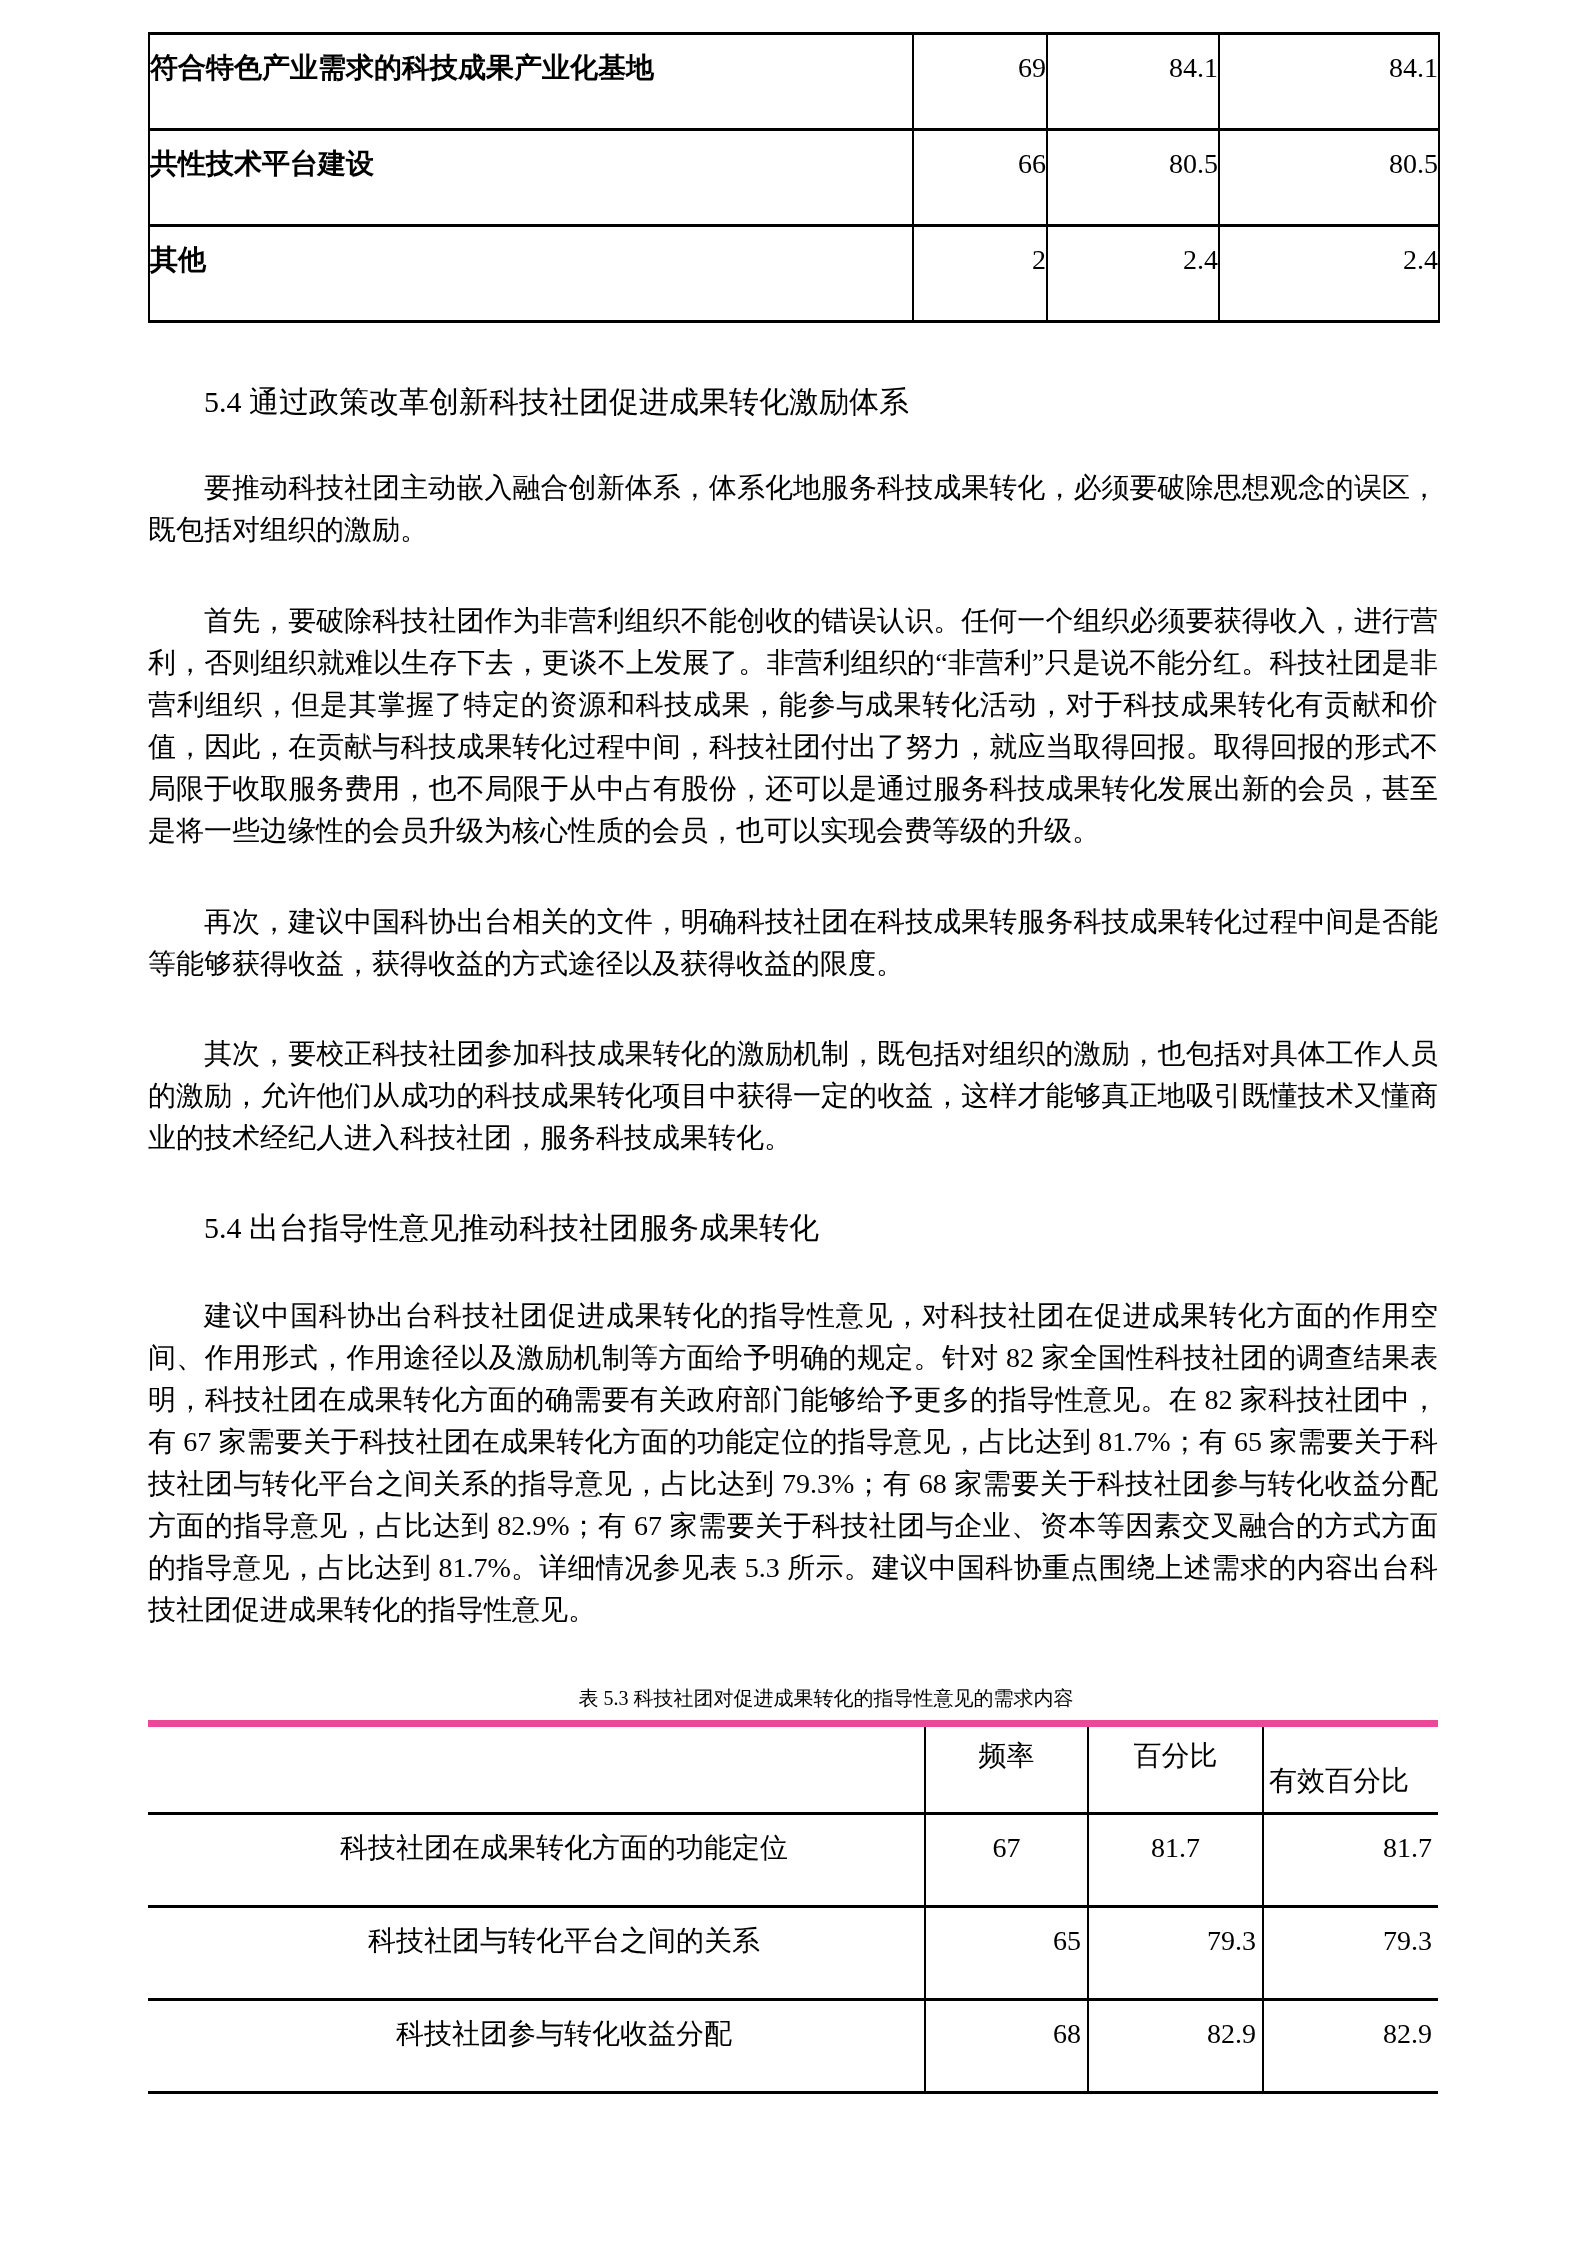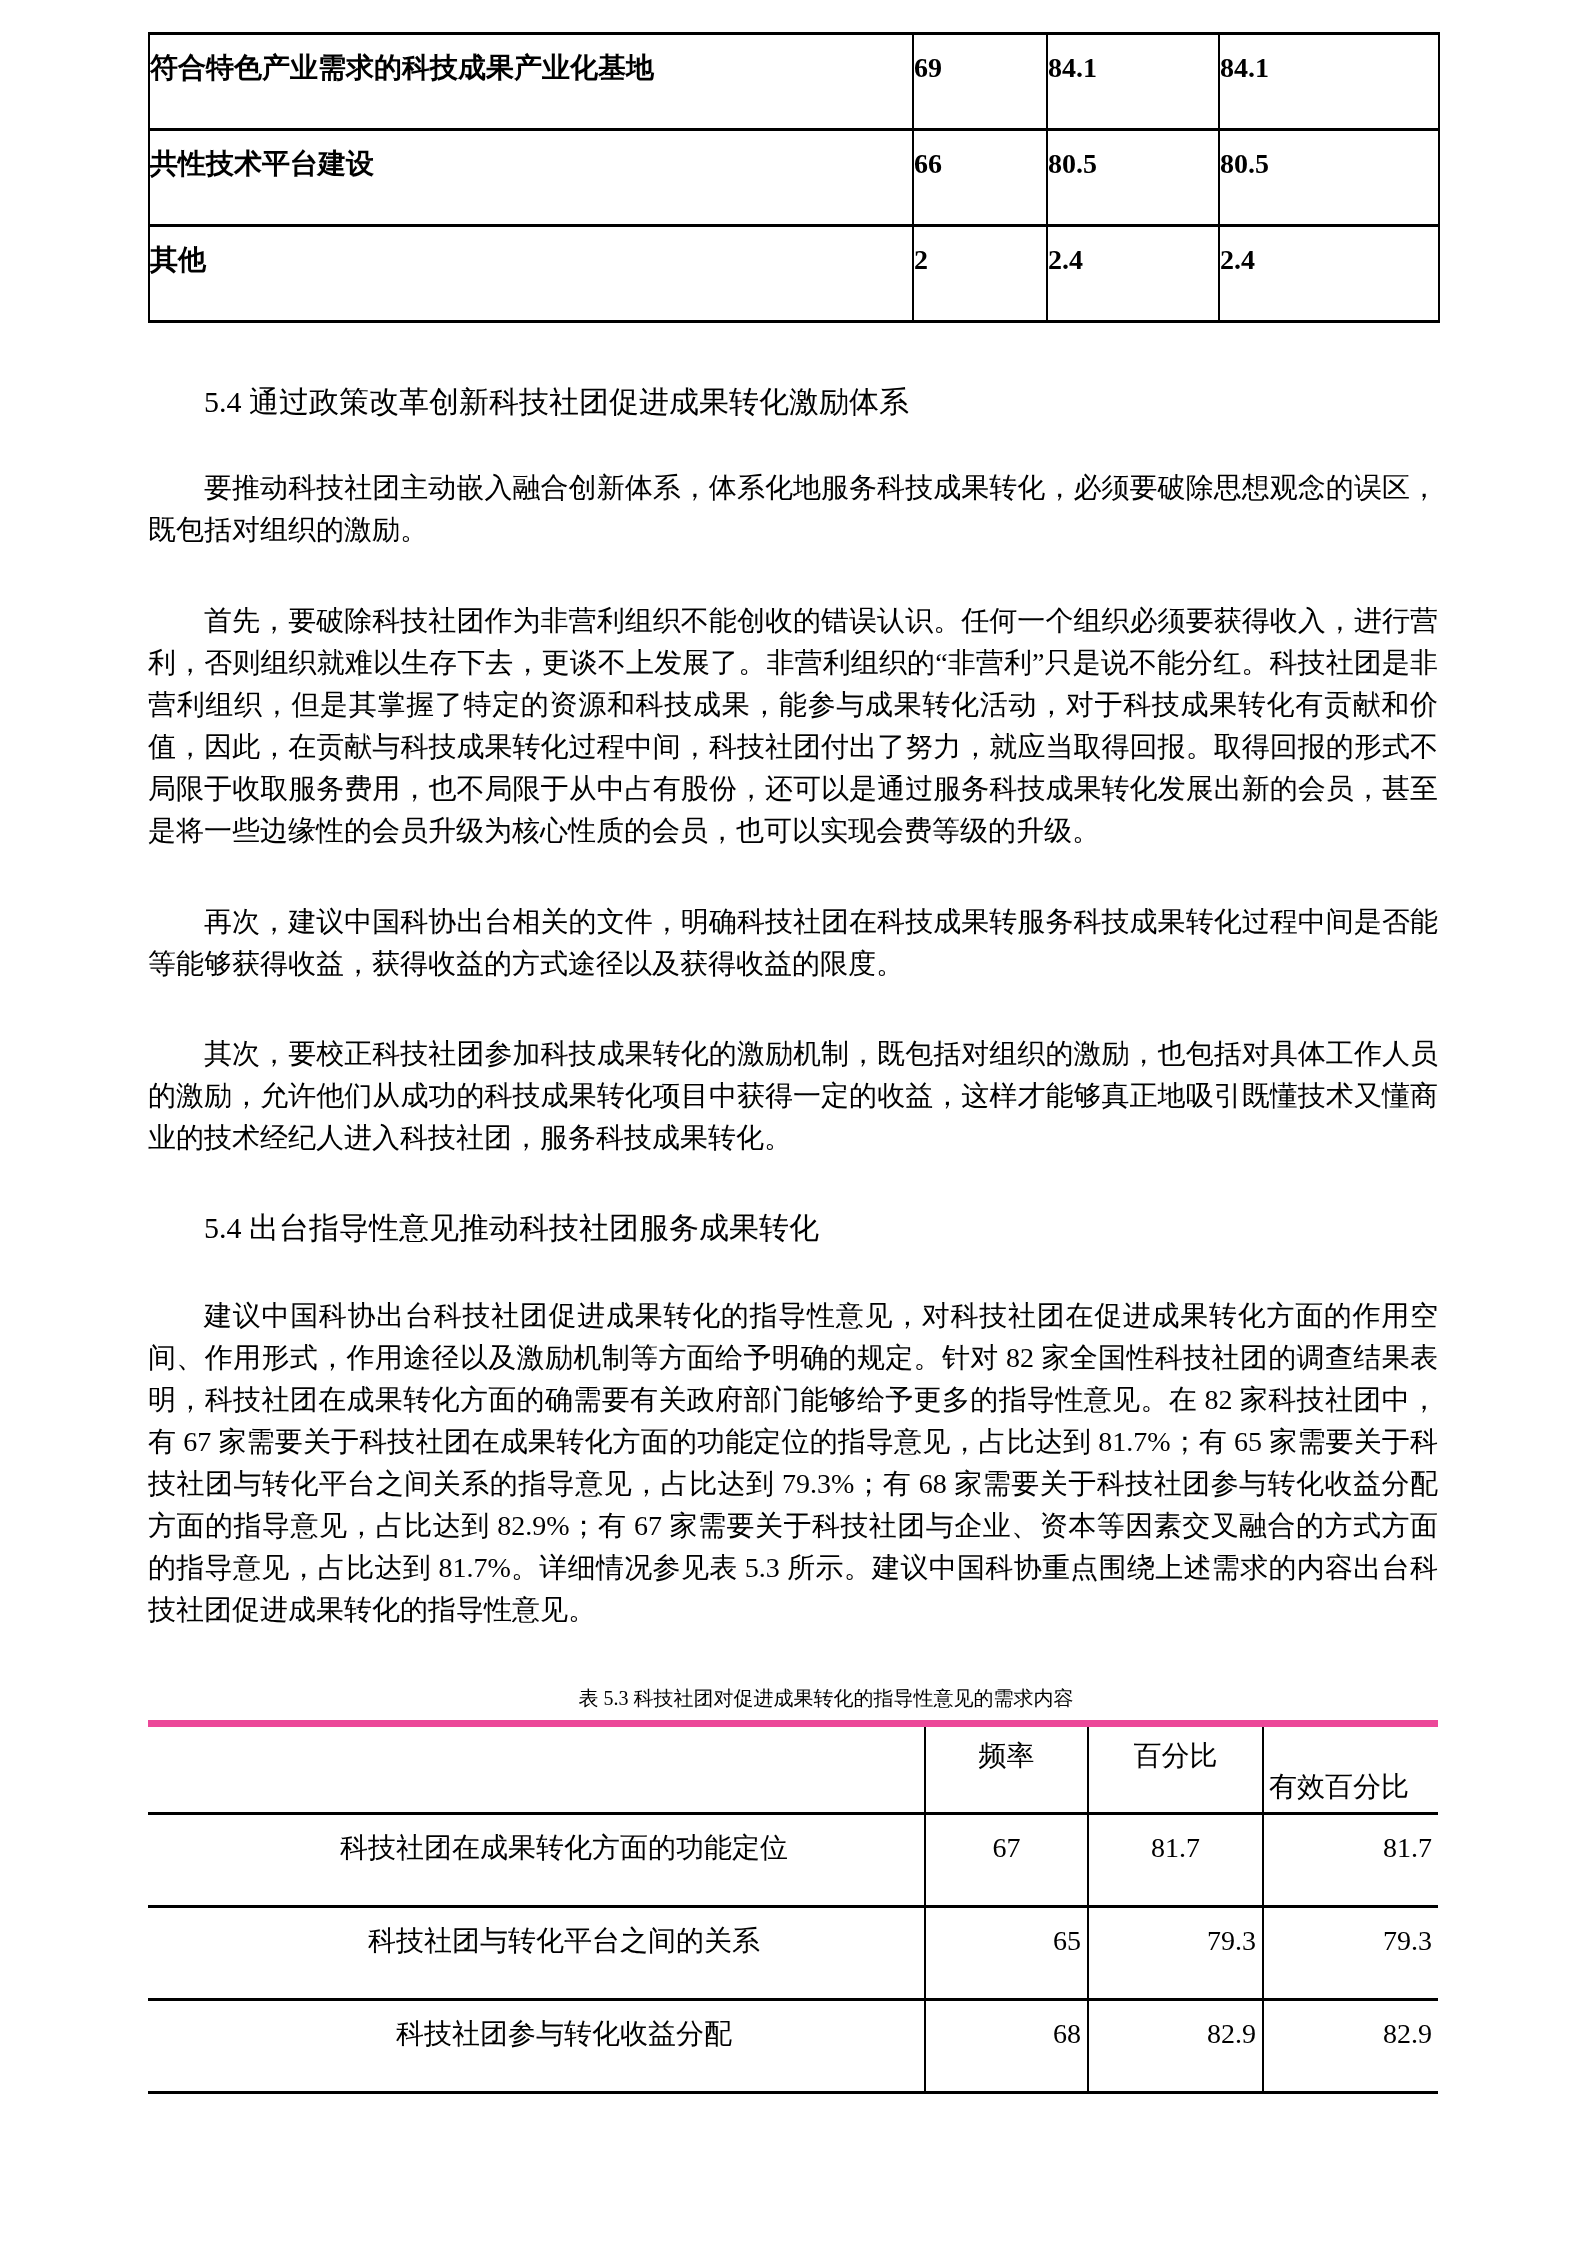--- a/index.html
+++ b/index.html
@@ -16,31 +16,31 @@
   table { border-collapse: collapse; table-layout: fixed; width: 1290px; }
   td { vertical-align: top; padding: 12px 0 0 0; overflow: hidden; }
 
   
   .tbl-top td {
     border-left: 2px solid #000; border-right: 2px solid #000;
     border-top: 3px solid #000; border-bottom: 3px solid #000;
   }
   .tbl-top tr { height: 96px; }
   .tbl-top .label-cell { text-align: left; font-weight: bold; }
-  .tbl-top .num-cell { text-align: left; font-weight: bold; }
+  .tbl-top .num-cell { text-align: right; }
 
   
   .tbl-53 { border-top: 7px solid #ec4899; }
   .tbl-53 td { border-bottom: 3px solid #000; }
   .tbl-53 td + td { border-left: 2px solid #000; }
   .tbl-53 thead tr { height: 90px; }
   .tbl-53 tbody tr { height: 93px; }
   .tbl-53 .label-cell { padding-left: 56px; text-align: center; }
   .tbl-53 .hdr-cell { text-align: center; padding-top: 8px; }
-  .tbl-53 .hdr-valid { vertical-align: bottom; text-align: left; padding: 0 0 4px 5px; }
+  .tbl-53 .hdr-valid { vertical-align: bottom; text-align: left; padding: 0 0 10px 5px; }
   .tbl-53 .num-cell { text-align: right; padding-right: 6px; }
   .tbl-53 tbody tr.row-centered .cell-freq,
   .tbl-53 tbody tr.row-centered .cell-pct { text-align: center; padding-right: 0; }
 
   
   .heading {
     font-weight: normal; font-size: 30px; line-height: 42px;
     text-indent: 56px; margin: 0;
   }
   .h1-gap { margin-top: 58px; }

